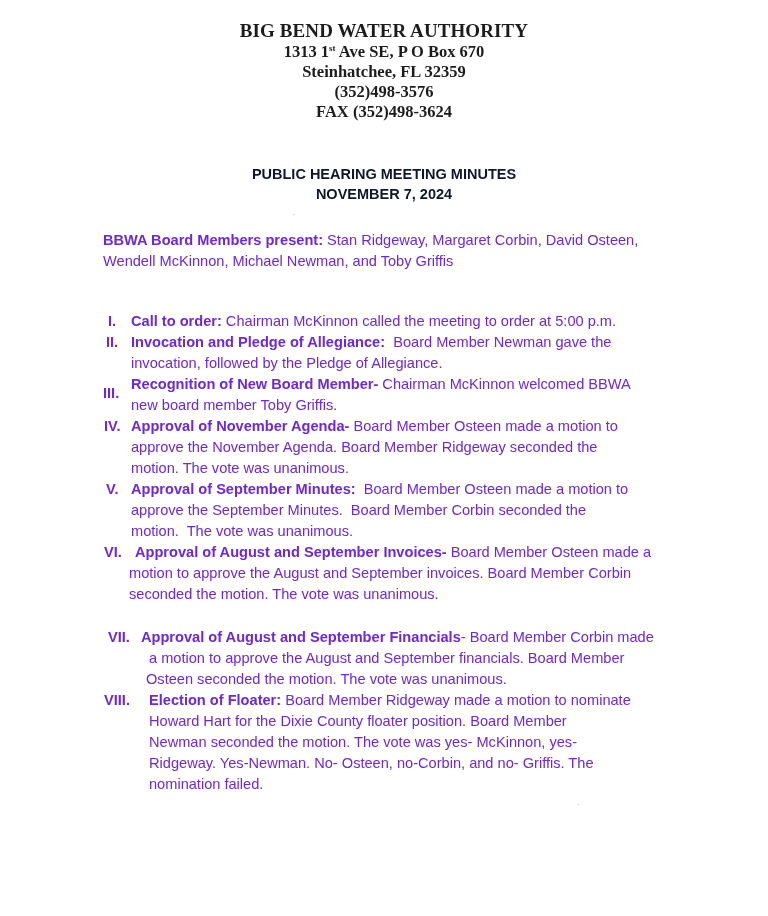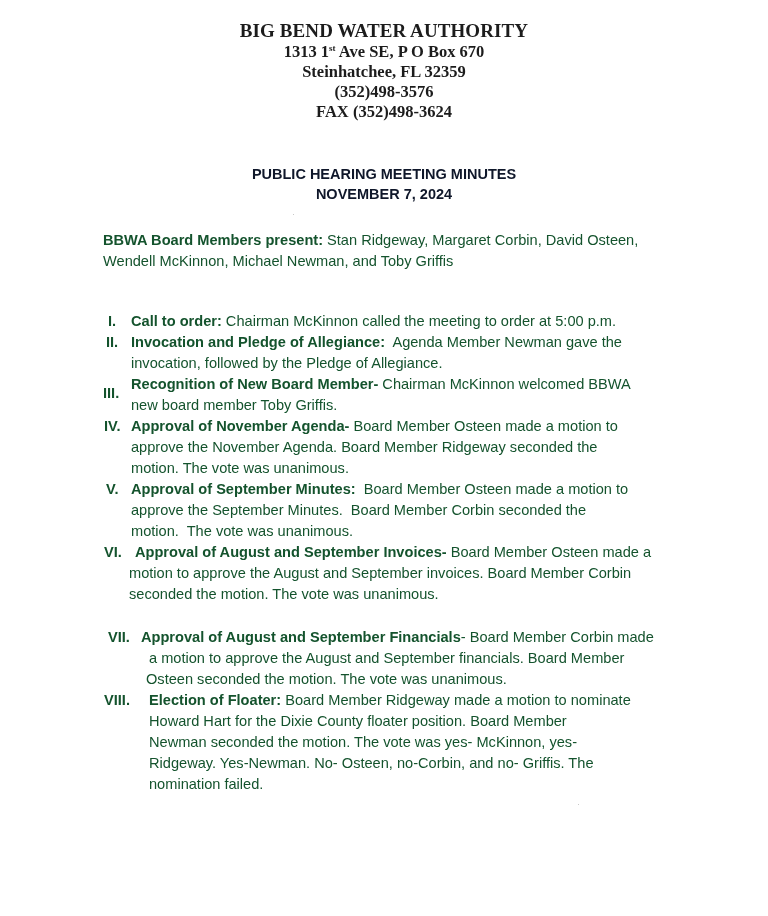--- a/index.html
+++ b/index.html
@@ -56,21 +56,21 @@
       text-align: center;
       font-family: "Liberation Sans", sans-serif;
       font-weight: bold;
       font-size: 14.5px;
       line-height: 20px;
       color: #0f172a;
     }
     .body-text {
       font-family: "Liberation Sans", sans-serif;
       font-size: 14.6px;
-      color: #14532d;
+      color: #6d28d9;
     }
     .attendance {
       position: absolute;
       top: 230px;
       left: 103px;
       width: 600px;
       line-height: 21px;
     }
     .attendance div b { font-weight: bold; }
     .items {
@@ -120,21 +120,21 @@
   <div>Wendell McKinnon, Michael Newman, and Toby Griffis</div>
 </div>
 
 <div class="items body-text" id="items">
     <div class="item" style="top: 311px; left: 0px;">
       <span class="num" style="left: 108px;">I.</span>
       <div class="text-wrap" style="white-space: pre; top: 0px; left: 131px;"><span class="label">Call to order:</span><span> Chairman McKinnon called the meeting to order at 5:00 p.m.</span></div>
     </div>
     <div class="item" style="top: 332px; left: 0px;">
       <span class="num" style="left: 106px;">II.</span>
-      <div class="text-wrap" style="white-space: pre; top: 0px; left: 131px;"><span class="label">Invocation and Pledge of Allegiance:</span><span>  Agenda Member Newman gave the</span></div>
+      <div class="text-wrap" style="white-space: pre; top: 0px; left: 131px;"><span class="label">Invocation and Pledge of Allegiance:</span><span>  Board Member Newman gave the</span></div>
       <div class="text-wrap" style="white-space: pre; top: 21px; left: 131px;"><span>invocation, followed by the Pledge of Allegiance.</span></div>
     </div>
     <div class="item" style="top: 374px; left: 0px;">
       <span class="num" style="left: 103px; margin-top: 9px;">III.</span>
       <div class="text-wrap" style="white-space: pre; top: 0px; left: 131px;"><span class="label">Recognition of New Board Member-</span><span> Chairman McKinnon welcomed BBWA</span></div>
       <div class="text-wrap" style="white-space: pre; top: 21px; left: 131px;"><span>new board member Toby Griffis.</span></div>
     </div>
     <div class="item" style="top: 416px; left: 0px;">
       <span class="num" style="left: 104px;">IV.</span>
       <div class="text-wrap" style="white-space: pre; top: 0px; left: 131px;"><span class="label">Approval of November Agenda-</span><span> Board Member Osteen made a motion to</span></div>

